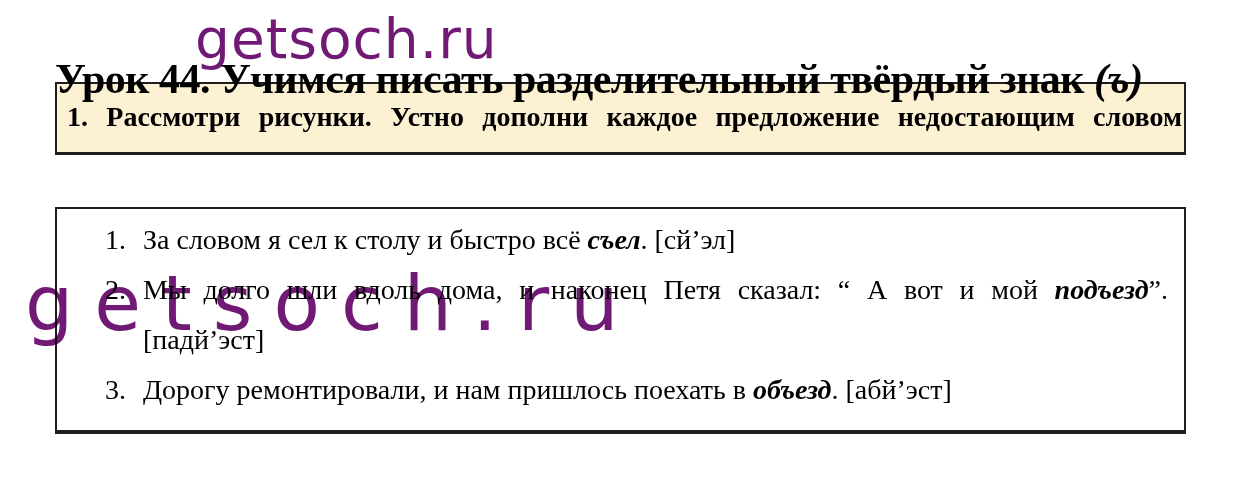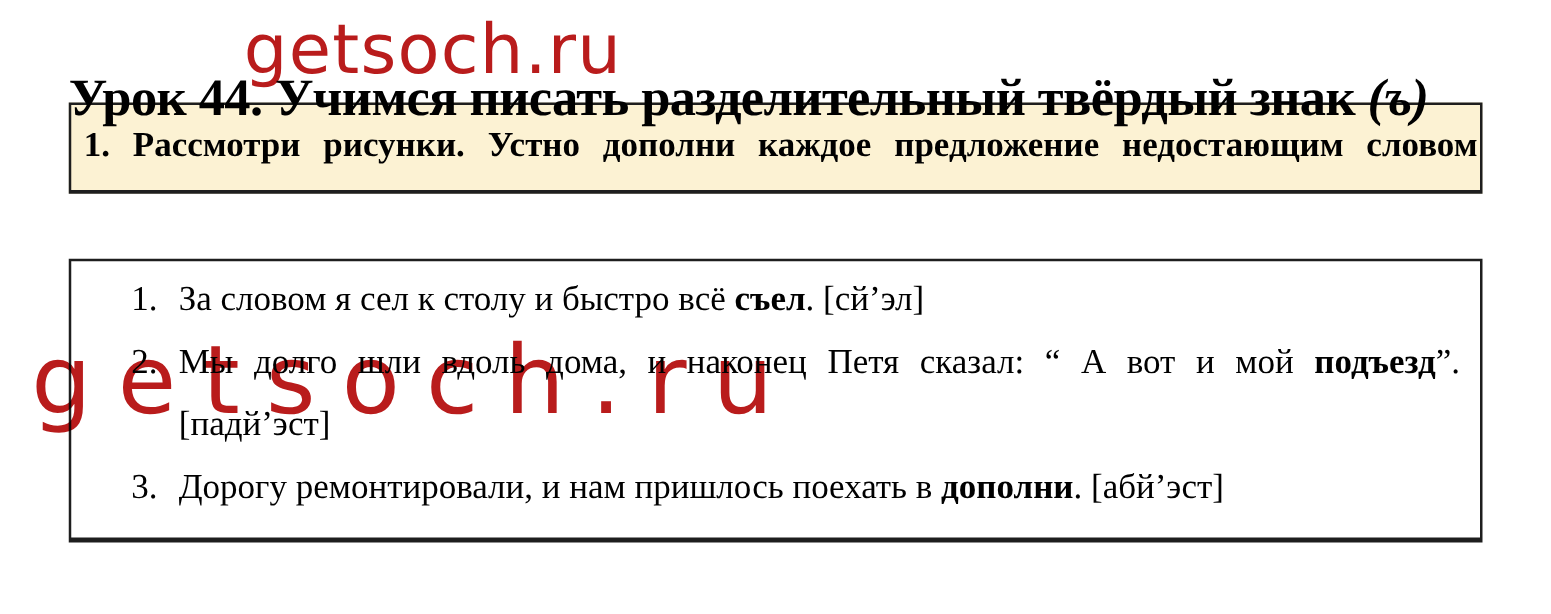--- a/index.html
+++ b/index.html
@@ -10,21 +10,21 @@
     background: #ffffff;
     font-family: "Liberation Serif", serif;
     color: #000000;
     overflow: hidden;
   }
 
   
   .watermark {
     position: absolute;
     font-family: "DejaVu Sans", sans-serif;
-    color: #b91c1c;
+    color: #701a75;
     mix-blend-mode: multiply;
     z-index: 5;
     white-space: nowrap;
     pointer-events: none;
     line-height: 1;
   }
   .wm-top {
     left: 195px;
     top: 12px;
     font-size: 55px;
@@ -93,20 +93,21 @@
   .item .num {
     width: 38px;
     flex-shrink: 0;
   }
   .item .itext {
     flex: 1;
     padding-right: 16px;
   }
   .kw {
     font-weight: bold;
+    font-style: italic;
   }
   .line { display: block; }
 </style>
 </head>
 <body>
 
 <div class="watermark wm-top">getsoch.ru</div>
 <div class="watermark wm-mid">getsoch.ru</div>
 
 <h1 class="page-title"><span>Урок 44. Учимся писать разделительный твёрдый знак </span><span class="suffix">(ъ)</span></h1>
@@ -125,16 +126,16 @@
   <div class="item">
     <span class="num">2.</span>
     <span class="itext">
       <span class="line force-just"><span>Мы долго шли вдоль дома, и наконец Петя сказал: “ А вот и мой </span><span class="kw">подъезд</span><span>”.</span></span>
       <span class="line">[падй’эст]</span>
     </span>
   </div>
 
   <div class="item">
     <span class="num">3.</span>
-    <span class="itext"><span>Дорогу ремонтировали, и нам пришлось поехать в </span><span class="kw">дополни</span><span>. [абй’эст]</span></span>
+    <span class="itext"><span>Дорогу ремонтировали, и нам пришлось поехать в </span><span class="kw">объезд</span><span>. [абй’эст]</span></span>
   </div>
 
 </div>
 
 </body></html>

